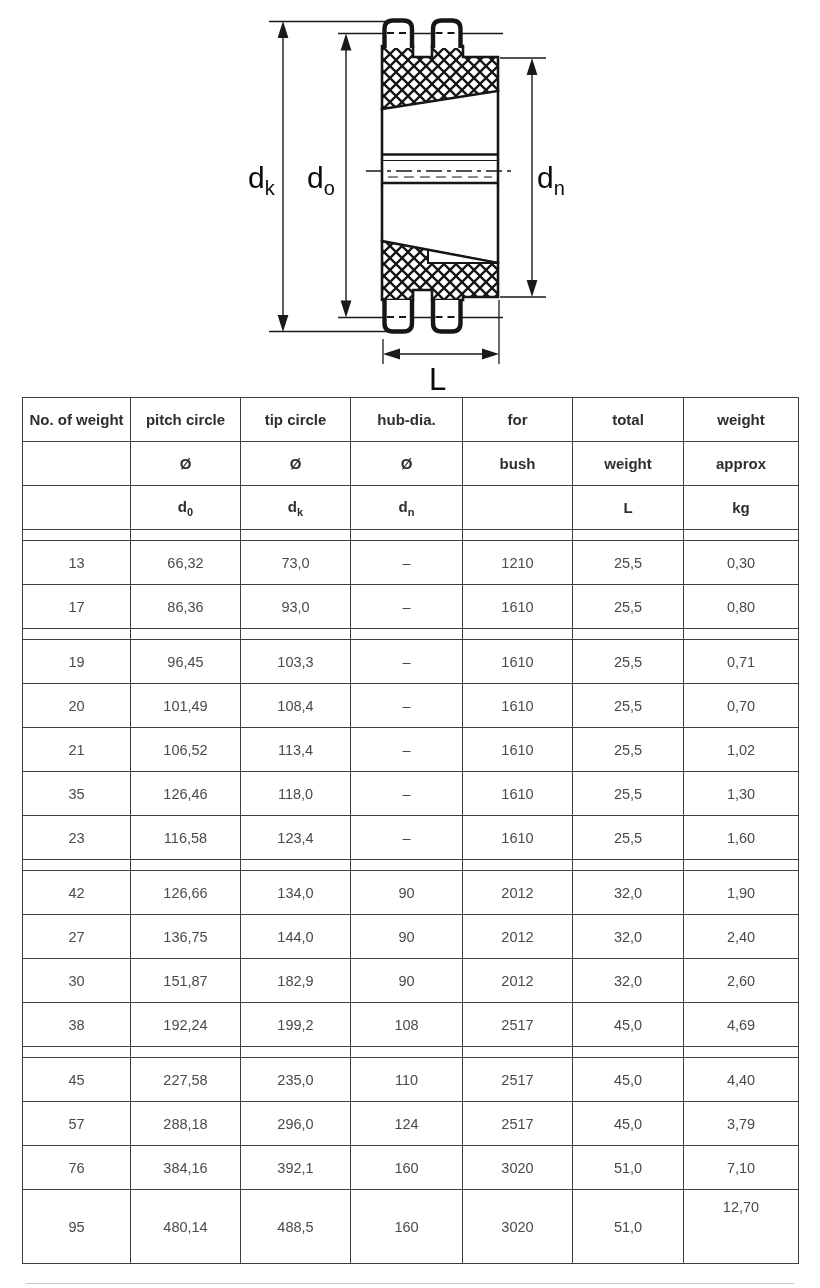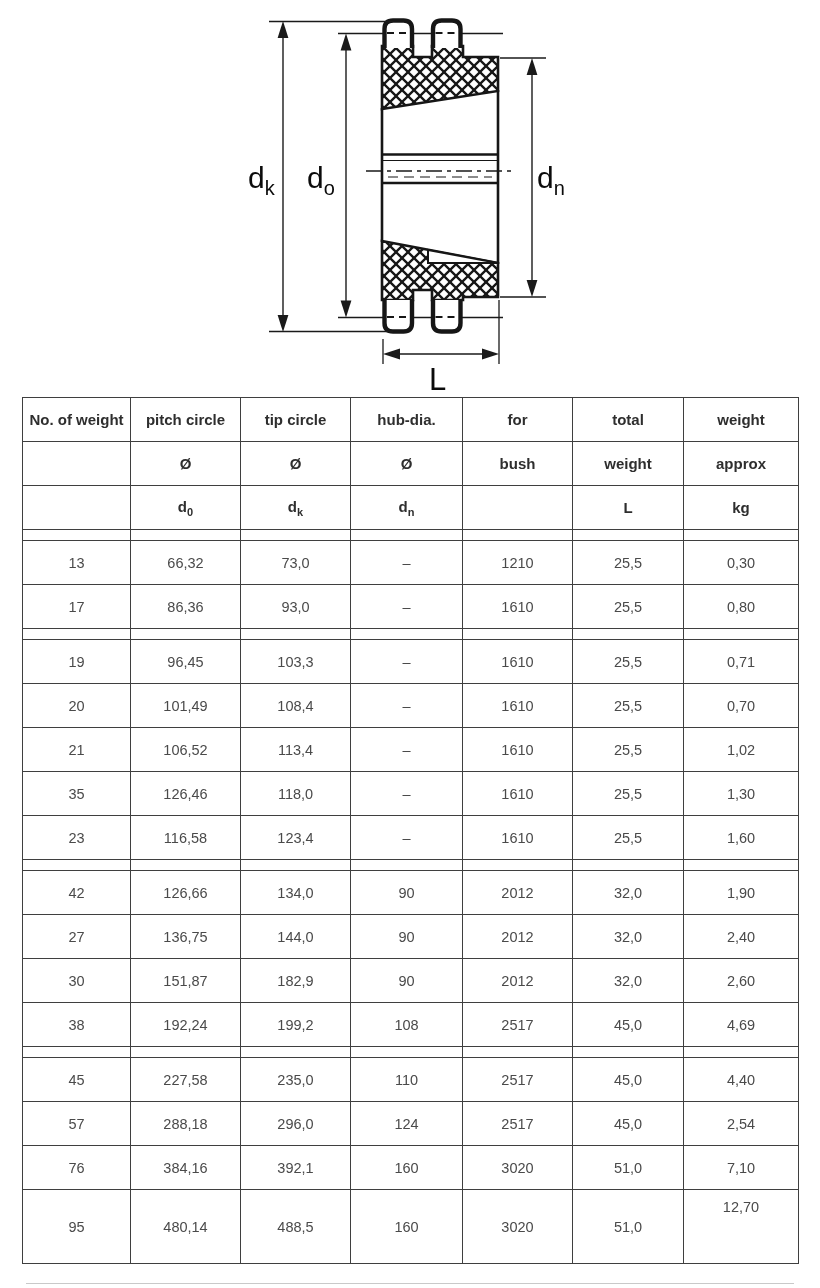--- a/index.html
+++ b/index.html
@@ -309,21 +309,21 @@
         <td>45,0</td>
         <td>4,40</td>
       </tr>
       <tr>
         <td>57</td>
         <td>288,18</td>
         <td>296,0</td>
         <td>124</td>
         <td>2517</td>
         <td>45,0</td>
-        <td>2,54</td>
+        <td>3,79</td>
       </tr>
       <tr>
         <td>76</td>
         <td>384,16</td>
         <td>392,1</td>
         <td>160</td>
         <td>3020</td>
         <td>51,0</td>
         <td>7,10</td>
       </tr>

